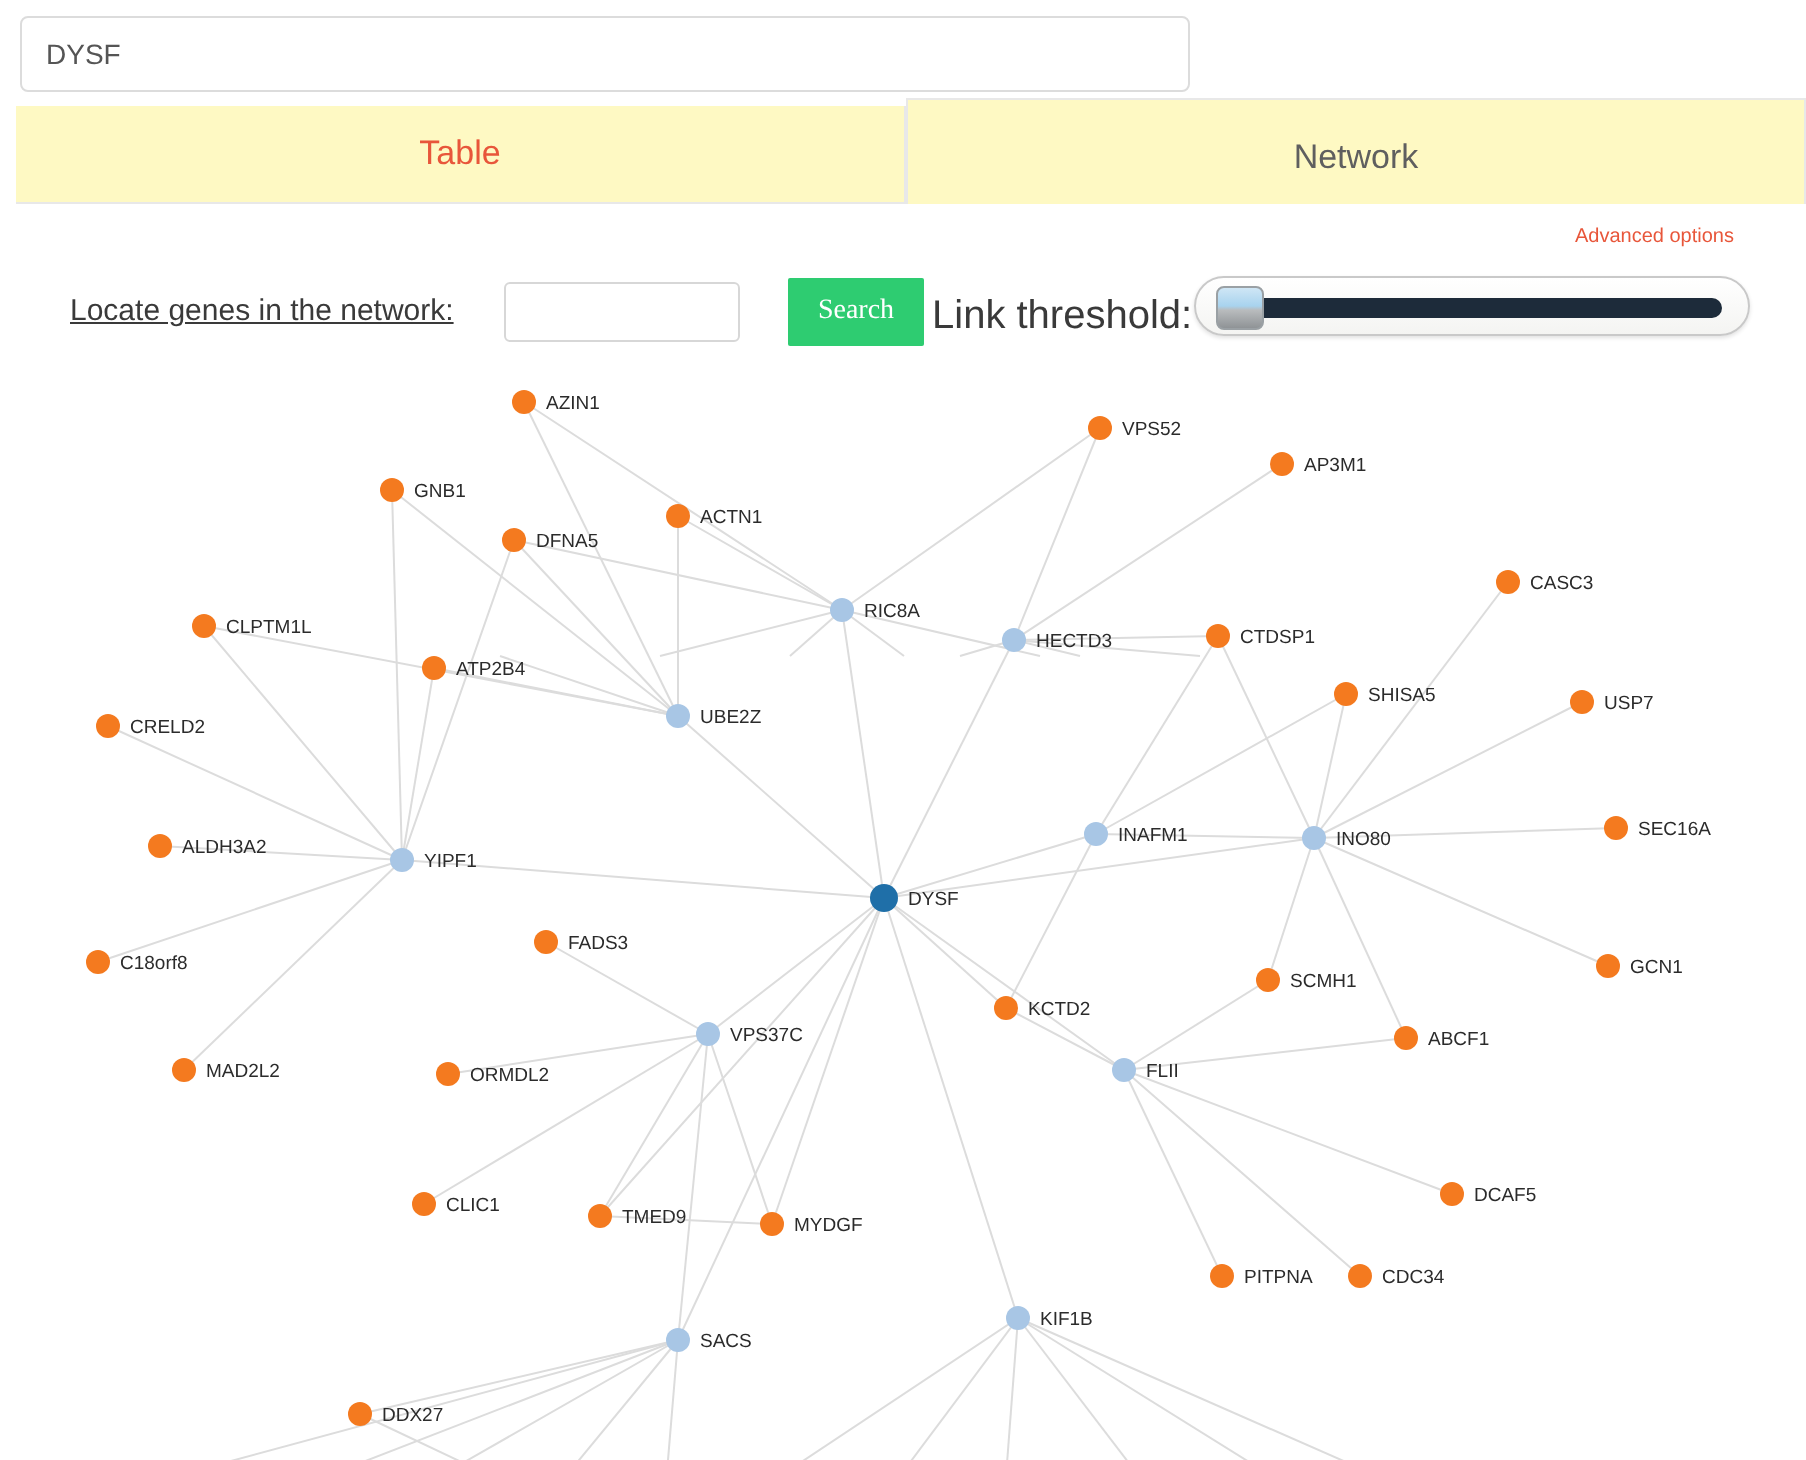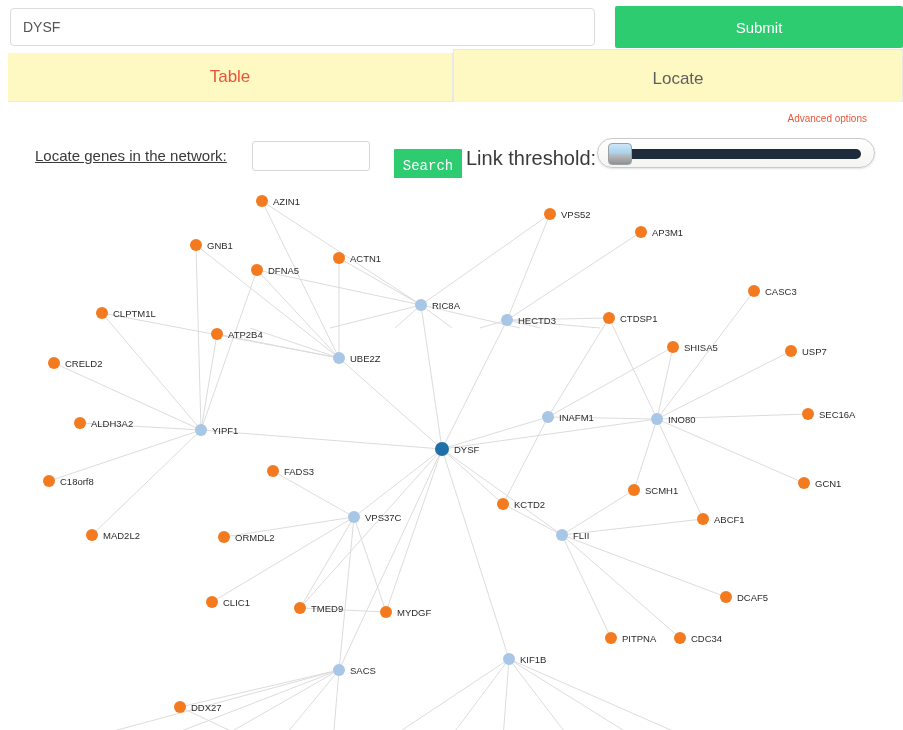--- a/index.html
+++ b/index.html
@@ -77,22 +77,21 @@
     border: 1px solid #d7d7d7; border-radius: 3px;
     background:#fff; outline: none;
     font-family: "Liberation Sans", sans-serif; font-size: 13px;
     padding: 0 6px;
   }
   .search-button {
     position: absolute; left: 394px; top: 1px;
     width: 68px; height: 34px;
     background: #2ecc71; border: none; border-radius: 1px;
     color: #fff; font-size: 14px; cursor: pointer;
-    font-family: Liberation Mono, monospace;
-    margin-top: 10px;
+    font-family: Liberation Serif, serif;
   }
   .threshold-label {
     position: absolute; left: 466px; top: 9px;
     font-size: 20px; color: #3a3a3a;
   }
   .slider {
     position: absolute; left: 597px; top: 0px;
     width: 278px; height: 30px;
     border: 1px solid #c9c9c9; border-radius: 15px;
     background: linear-gradient(#ffffff, #f4f4f2);
@@ -125,26 +124,25 @@
     font-size: 9.5px; fill: #2b2b2b;
   }
 </style>
 </head>
 <body>
 
 <div id="app">
 
   <div class="query-bar">
     <input class="query-input" type="text" value="DYSF" placeholder="" style="">
-    <button class="submit-button">Submit</button>
   </div>
 
   <div class="tab-strip">
     <div class="tab tab-table">Table</div>
-    <div class="tab tab-network">Locate</div>
+    <div class="tab tab-network">Network</div>
   </div>
 
   <div class="advanced-options">Advanced options</div>
 
   <div class="controls">
     <div class="locate-label">Locate genes in the network:</div>
     <input class="locate-input" type="text" value="" style="">
     <button class="search-button">Search</button>
     <div class="threshold-label">Link threshold:</div>
     <div class="slider">

